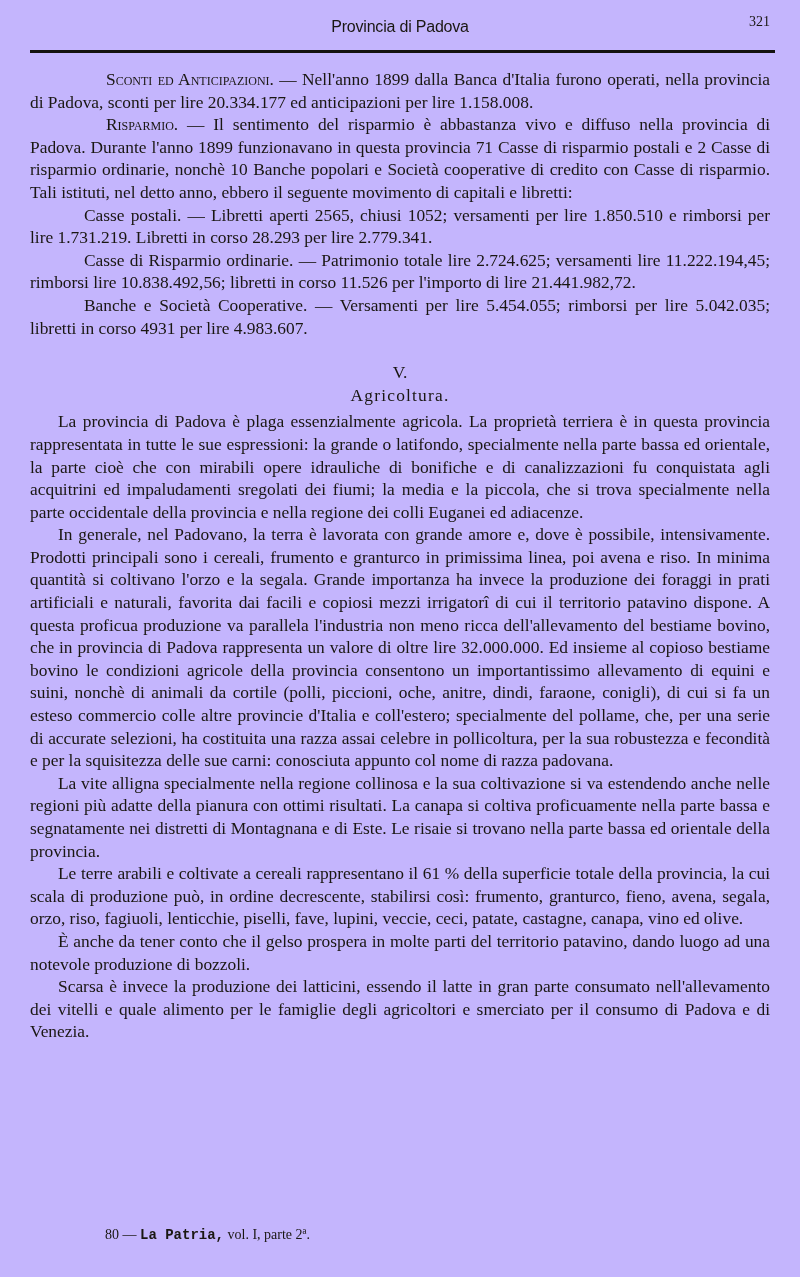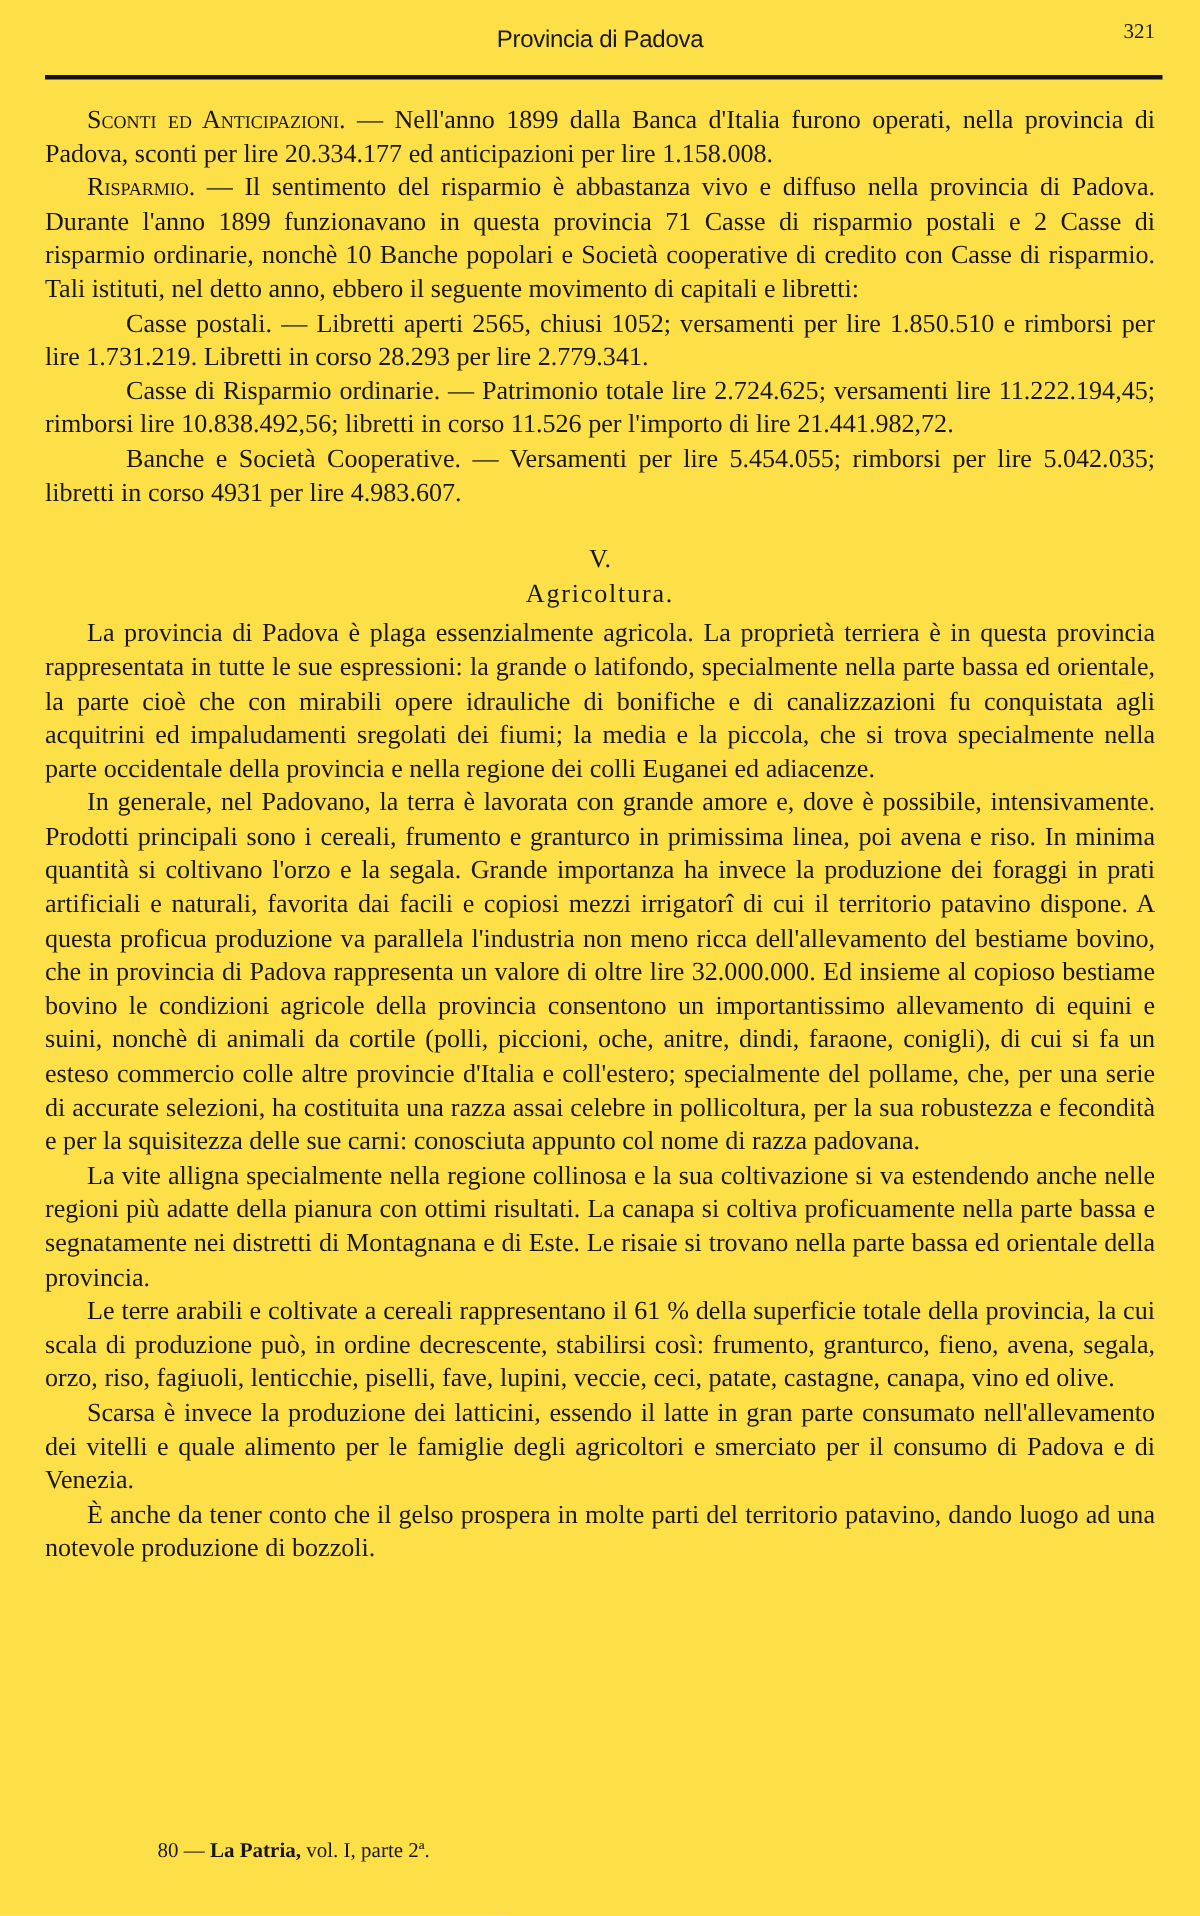--- a/index.html
+++ b/index.html
@@ -2,21 +2,21 @@
 <html><head>
 <meta charset="utf-8">
 <style>
   html, body { margin: 0; padding: 0; }
   body {
     width: 800px; height: 1277px; overflow: hidden;
     background: #fbf2c9;
     color: #1a1712;
     font-family: "Liberation Serif", "DejaVu Serif", serif;
   }
-  .page { position: relative; width: 800px; height: 1277px; background: #fde047; }
+  .page { position: relative; width: 800px; height: 1277px; background: #c4b5fd; }
   .running-head {
     position: absolute; top: 14px; left: 0; width: 800px; height: 24px;
   }
   .running-title {
     position: absolute; left: 0; width: 800px; top: 4px; text-align: center;
     font-size: 16px; font-family: "Liberation Sans Narrow", "Liberation Sans", sans-serif;
     letter-spacing: -0.2px;
   }
   .page-number {
     position: absolute; right: 30px; top: 0px; font-size: 14px;
@@ -27,29 +27,29 @@
     background: #141210;
   }
   .body-text {
     position: absolute; left: 30px; top: 68px; width: 740px;
     font-size: 17.4px; line-height: 22.6px; text-align: justify;
     font-family: "Liberation Sans Narrow", "Liberation Serif", serif;
     transform-origin: top left;
   }
   p { margin: 0; text-indent: 28px; }
   p.sub { text-indent: 54px; }
-  .sc { font-variant: small-caps; }
+  .sc { font-variant: small-caps; margin-left: 48px; }
   .it { }
   .section-number { text-align: center; text-indent: 0; margin-top: 22px; }
   .section-title { text-align: center; text-indent: 0; letter-spacing: 1.2px; margin-top: 0; margin-bottom: 4px; }
   .footer {
     position: absolute; left: 105px; top: 1227px; font-size: 14px;
     font-family: "Liberation Serif", serif;
   }
-  .footer b { font-family: Liberation Serif, serif; font-weight: bold; }
+  .footer b { font-family: Liberation Mono, monospace; font-weight: bold; }
 </style>
 </head>
 <body>
 
 <div class="page">
   <div class="running-head">
     <div class="running-title">Provincia di Padova</div>
     <div class="page-number">321</div>
   </div>
   <div class="rule"></div>
@@ -61,20 +61,20 @@
     <p class="sub"><span class="it">Casse di Risparmio ordinarie.</span><span> — Patrimonio totale lire 2.724.625; versamenti lire 11.222.194,45; rimborsi lire 10.838.492,56; libretti in corso 11.526 per l'importo di lire 21.441.982,72.</span></p>
     <p class="sub"><span class="it">Banche e Società Cooperative.</span><span> — Versamenti per lire 5.454.055; rimborsi per lire 5.042.035; libretti in corso 4931 per lire 4.983.607.</span></p>
 
     <p class="section-number">V.</p>
     <p class="section-title">Agricoltura.</p>
 
     <p>La provincia di Padova è plaga essenzialmente agricola. La proprietà terriera è in questa provincia rappresentata in tutte le sue espressioni: la grande o latifondo, specialmente nella parte bassa ed orientale, la parte cioè che con mirabili opere idrauliche di bonifiche e di canalizzazioni fu conquistata agli acquitrini ed impaludamenti sregolati dei fiumi; la media e la piccola, che si trova specialmente nella parte occidentale della provincia e nella regione dei colli Euganei ed adiacenze.</p>
     <p><span>In generale, nel Padovano, la terra è lavorata con grande amore e, dove è possibile, intensivamente. Prodotti principali sono i cereali, frumento e granturco in primissima linea, poi avena e riso. In minima quantità si coltivano l'orzo e la segala. Grande importanza ha invece la produzione dei foraggi in prati artificiali e naturali, favorita dai facili e copiosi mezzi irrigatorî di cui il territorio patavino dispone. A questa proficua produzione va parallela l'industria non meno ricca dell'allevamento del bestiame bovino, che in provincia di Padova rappresenta un valore di oltre lire 32.000.000. Ed insieme al copioso bestiame bovino le condizioni agricole della provincia consentono un importantissimo allevamento di equini e suini, nonchè di animali da cortile (polli, piccioni, oche, anitre, dindi, faraone, conigli), di cui si fa un esteso commercio colle altre provincie d'Italia e coll'estero; specialmente del pollame, che, per una serie di accurate selezioni, ha costituita una razza assai celebre in pollicoltura, per la sua robustezza e fecondità e per la squisitezza delle sue carni: conosciuta appunto col nome di </span><span class="it">razza padovana</span><span>.</span></p>
     <p>La vite alligna specialmente nella regione collinosa e la sua coltivazione si va estendendo anche nelle regioni più adatte della pianura con ottimi risultati. La canapa si coltiva proficuamente nella parte bassa e segnatamente nei distretti di Montagnana e di Este. Le risaie si trovano nella parte bassa ed orientale della provincia.</p>
     <p>Le terre arabili e coltivate a cereali rappresentano il 61 % della superficie totale della provincia, la cui scala di produzione può, in ordine decrescente, stabilirsi così: frumento, granturco, fieno, avena, segala, orzo, riso, fagiuoli, lenticchie, piselli, fave, lupini, veccie, ceci, patate, castagne, canapa, vino ed olive.</p>
+    <p>È anche da tener conto che il gelso prospera in molte parti del territorio patavino, dando luogo ad una notevole produzione di bozzoli.</p>
     <p>Scarsa è invece la produzione dei latticini, essendo il latte in gran parte consumato nell'allevamento dei vitelli e quale alimento per le famiglie degli agricoltori e smerciato per il consumo di Padova e di Venezia.</p>
-    <p>È anche da tener conto che il gelso prospera in molte parti del territorio patavino, dando luogo ad una notevole produzione di bozzoli.</p>
   </div>
 
   <div class="footer">
     <span>80 — </span><b>La Patria,</b><span> vol. I, parte 2ª.</span>
   </div>
 </div>
 
 </body></html>

